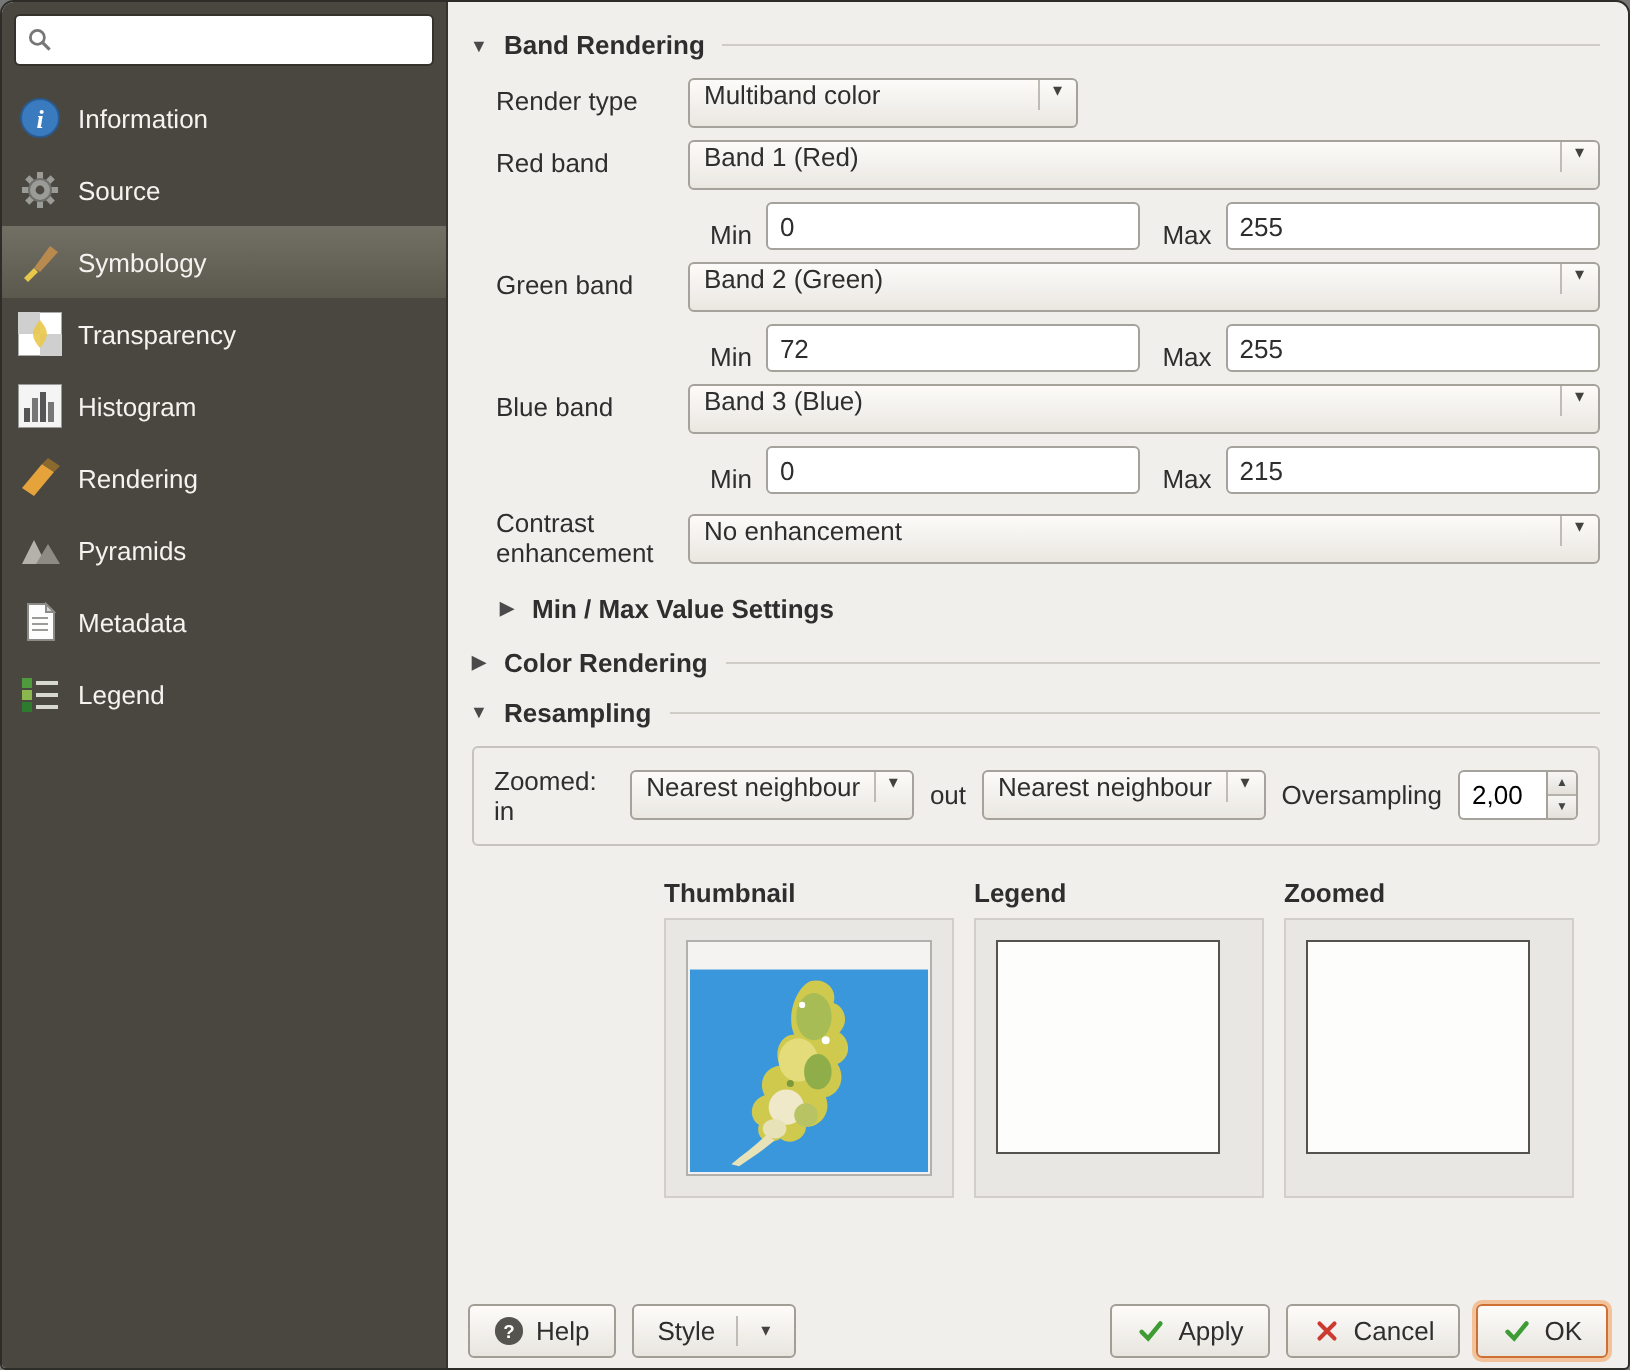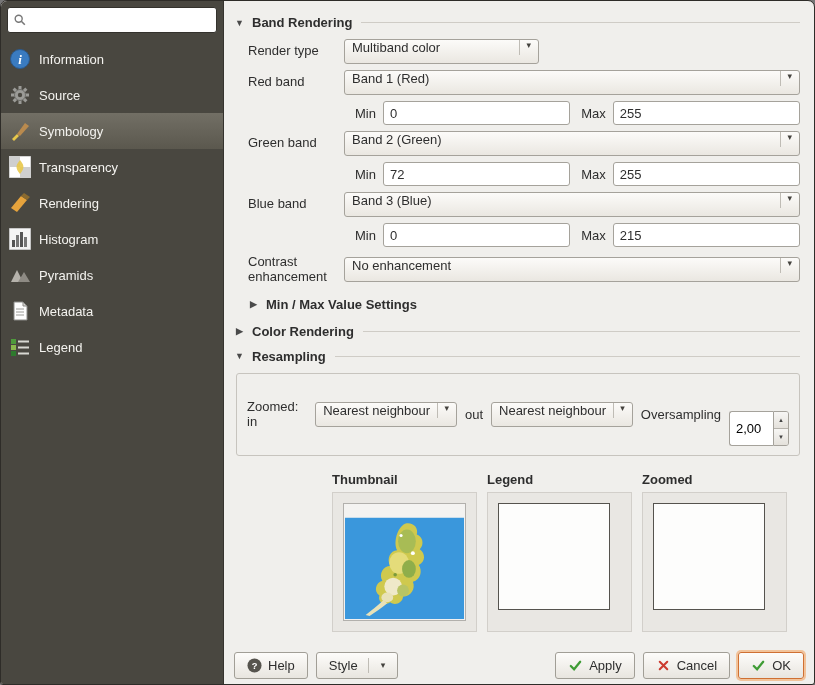--- a/index.html
+++ b/index.html
@@ -50,32 +50,32 @@
     height: 25px; border: 1px solid #a5a29b; border-radius: 3px;
     background: linear-gradient(#fcfbf9, #eae7e1);
     display: flex; padding: 0 7px; cursor: default; min-width: 0;
   }
   .combo .ctext { white-space: nowrap; overflow: hidden; }
   .vsep { margin-left: auto; border-left: 1px solid #bfbcb5; height: 15px; }
   .carr { font-size: 9px; color: #44423e; padding-left: 6px; }
   .combo.grow { flex: 1; }
   .combo.w195 { width: 195px; }
   .combo.w150 { width: 152px; }
-  .minmax { display: flex; align-items: center; margin-bottom: 6px; padding-left: 96px; }
+  .minmax { display: flex; align-items: flex-end; margin-bottom: 6px; padding-left: 96px; }
   .mlabel { margin: 0 7px 0 11px; }
   .num {
     flex: 1; min-width: 0; height: 24px; border: 1px solid #a5a29b; border-radius: 3px;
     background: #fff; padding: 0 6px; font: inherit; color: #2e2e2e;
   }
   .subheader { display: flex; align-items: center; gap: 7px; font-weight: bold; margin: 12px 0 2px; }
   .resample-box {
     border: 1px solid #c7c4be; border-radius: 3px; margin: 0 0 16px 2px;
     padding: 9px 10px; display: flex; align-items: center; gap: 8px;
   }
-  .spin { display: flex; height: 35px; margin-top: 28px; }
+  .spin { display: flex; height: 25px; }
   .spin input { width: 44px; border: 1px solid #a5a29b; border-right: none; border-radius: 3px 0 0 3px; padding: 0 6px; font: inherit; }
   .spin-btns { display: flex; flex-direction: column; width: 16px; border: 1px solid #a5a29b; border-radius: 0 3px 3px 0; overflow: hidden; }
   .spin-btns button { flex: 1; font-size: 6px; line-height: 1; border: none; padding: 0; color: #444; background: linear-gradient(#f7f6f4, #e4e1db); }
   .spin-btns button + button { border-top: 1px solid #b5b2ab; }
   
   .previews { display: flex; gap: 10px; margin-left: 98px; }
   .preview-title { text-align: left; font-weight: bold; margin: 0 0 5px; }
   .pbox { width: 145px; height: 140px; background: #e9e7e3; border: 1px solid #d2cfca; padding: 10px; }
   .thumb-img { width: 123px; height: 118px; background: #fff; border: 1px solid #b2b0ac; }
   .thumb-img svg { display: block; width: 100%; height: 100%; }
@@ -140,34 +140,34 @@
         <svg width="22" height="22" viewBox="0 0 22 22">
             <rect width="22" height="22" fill="#fff" stroke="#aaa"></rect>
             <rect width="11" height="11" fill="#cfcfcf"></rect>
             <rect x="11" y="11" width="11" height="11" fill="#cfcfcf"></rect>
             <path d="M11 4 C14 8 17 11 11 18 C5 11 8 8 11 4 Z" fill="#e8c84a" opacity="0.9"></path>
           </svg>
         <span>Transparency</span>
       </div>
       <div class="nav-item">
         <svg width="22" height="22" viewBox="0 0 22 22">
-            <path d="M2 16 L12 4 L18 8 L8 20 Z" fill="#e6a33c"></path>
-            <path d="M12 4 L15 1 L21 5 L18 8 Z" fill="#8a6a2f"></path>
-          </svg>
-        <span>Rendering</span>
-      </div>
-      <div class="nav-item">
-        <svg width="22" height="22" viewBox="0 0 22 22">
             <rect width="22" height="22" fill="#f4f4f4" stroke="#999"></rect>
             <rect x="3" y="12" width="3" height="7" fill="#555"></rect>
             <rect x="7" y="7" width="3" height="12" fill="#777"></rect>
             <rect x="11" y="4" width="3" height="15" fill="#555"></rect>
             <rect x="15" y="9" width="3" height="10" fill="#777"></rect>
           </svg>
         <span>Histogram</span>
+      </div>
+      <div class="nav-item">
+        <svg width="22" height="22" viewBox="0 0 22 22">
+            <path d="M2 16 L12 4 L18 8 L8 20 Z" fill="#e6a33c"></path>
+            <path d="M12 4 L15 1 L21 5 L18 8 Z" fill="#8a6a2f"></path>
+          </svg>
+        <span>Rendering</span>
       </div>
       <div class="nav-item">
         <svg width="22" height="22" viewBox="0 0 22 22">
             <path d="M2 18 L8 6 L14 18 Z" fill="#b5b2ab"></path>
             <path d="M9 18 L15 8 L21 18 Z" fill="#8e8b84"></path>
           </svg>
         <span>Pyramids</span>
       </div>
       <div class="nav-item">
         <svg width="22" height="22" viewBox="0 0 22 22">

